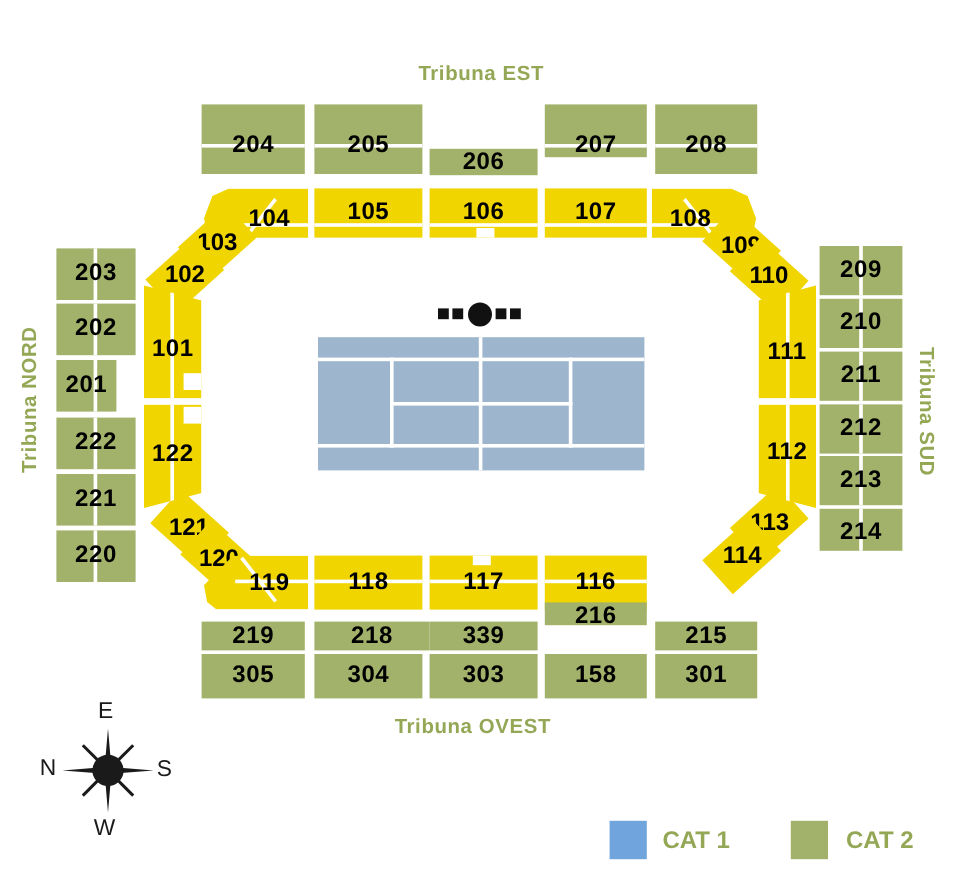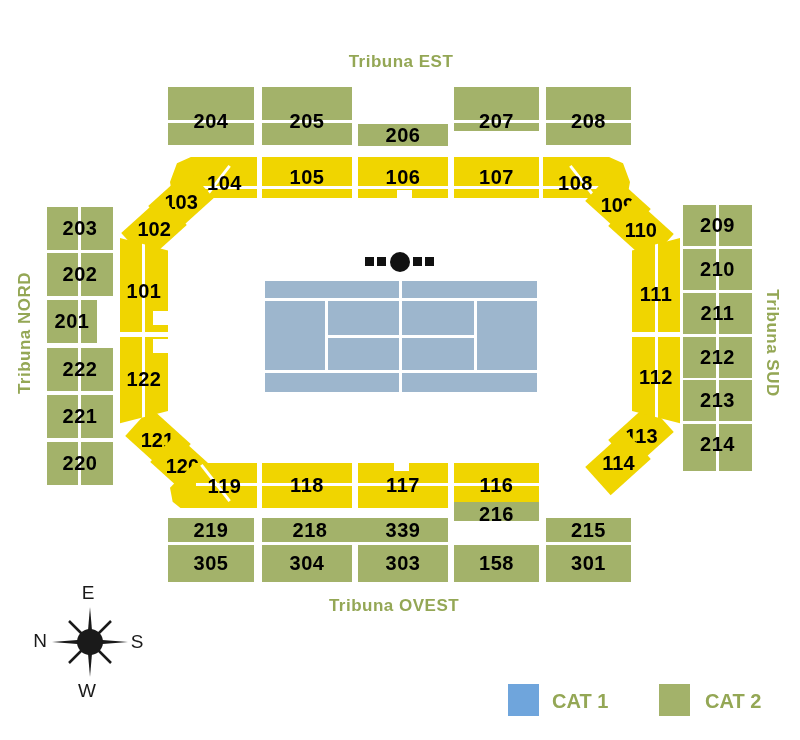--- a/index.html
+++ b/index.html
@@ -173,21 +173,21 @@
     <span class="num" style="top:20px;">211</span>
   </div>
   <div class="sec cat2" style="left:683px;top:337px;width:69px;height:41px;">
     <div class="vline" style="left:33px;top:0;bottom:0;"></div>
     <span class="num" style="top:20px;">212</span>
   </div>
   <div class="sec cat2" style="left:683px;top:380px;width:69px;height:41px;">
     <div class="vline" style="left:33px;top:0;bottom:0;"></div>
     <span class="num" style="top:20px;">213</span>
   </div>
-  <div class="sec cat2" style="left:683px;top:424px;width:69px;height:47px;">
+  <div class="sec cat2" style="left:683px;top:424px;width:69px;height:35px;">
     <div class="vline" style="left:33px;top:0;bottom:0;"></div>
     <span class="num" style="top:20px;">214</span>
   </div>
 
   <div class="sec" style="left:170px;top:463px;width:87px;height:45px;
               clip-path:polygon(28% 0,100% 0,100% 100%,12% 100%,3% 86%,0 55%);">
     <div class="hline" style="left:26px;right:0;top:20px;"></div>
     <div class="diag" style="left:44px;top:-3px;height:46px;transform:rotate(-38deg);"></div>
     <span class="num" style="top:23px;left:22px;">119</span>
   </div>

